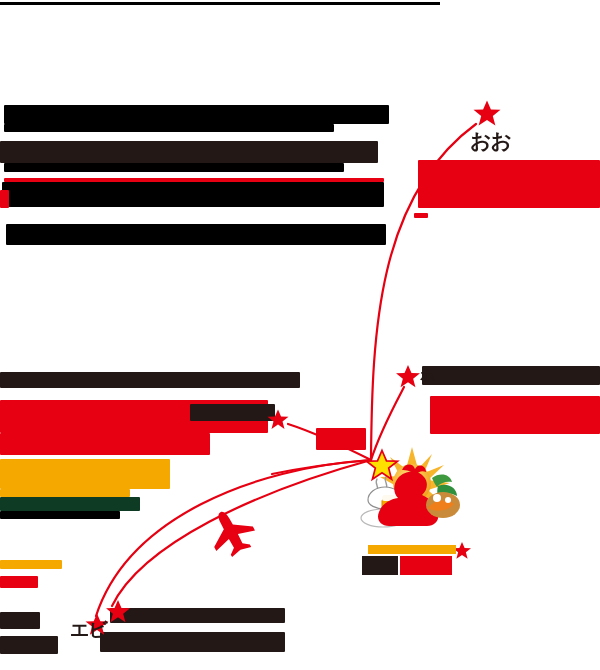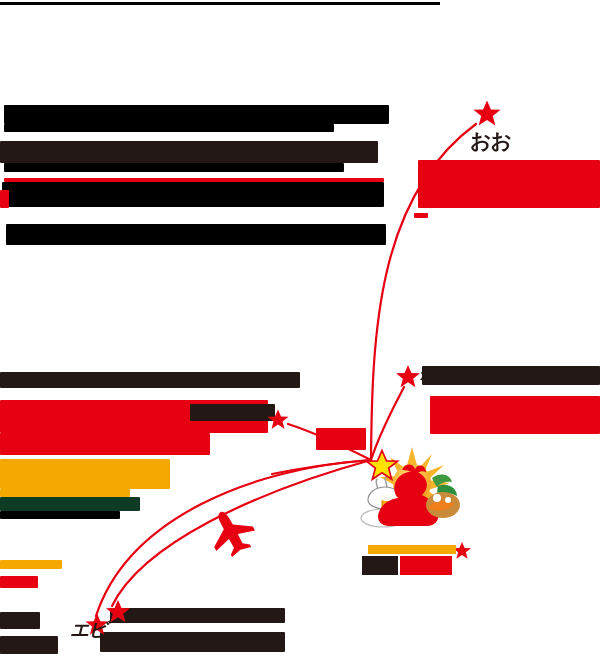--- a/index.html
+++ b/index.html
@@ -49,21 +49,21 @@
   .jp-label {
     position: absolute;
     font-family: "DejaVu Sans", sans-serif;
     font-weight: 700;
     color: #231815;
     letter-spacing: -1px;
     white-space: nowrap;
   }
   #label-osaka   { left: 470px; top: 127px; font-size: 21px; text-align: center; }
   #label-hokkaido{ left: 420px; top: 366px; font-size: 15px; }
-  #label-ebi     { left: 70px;  top: 617px; font-size: 19px; font-style: italic; }
+  #label-ebi     { left: 70px;  top: 617px; font-size: 19px; }
   #logo-wordmark { position: absolute; left: 356px; top: 545px; width: 118px; height: 30px; }
   .wm-sub {
     position: absolute; left: 12px; top: 0;
     width: 88px; height: 9px;
     background: #f5a800;
   }
   .wm-main-red {
     position: absolute; left: 44px; top: 11px;
     width: 52px; height: 19px;
     background: #e60012;

